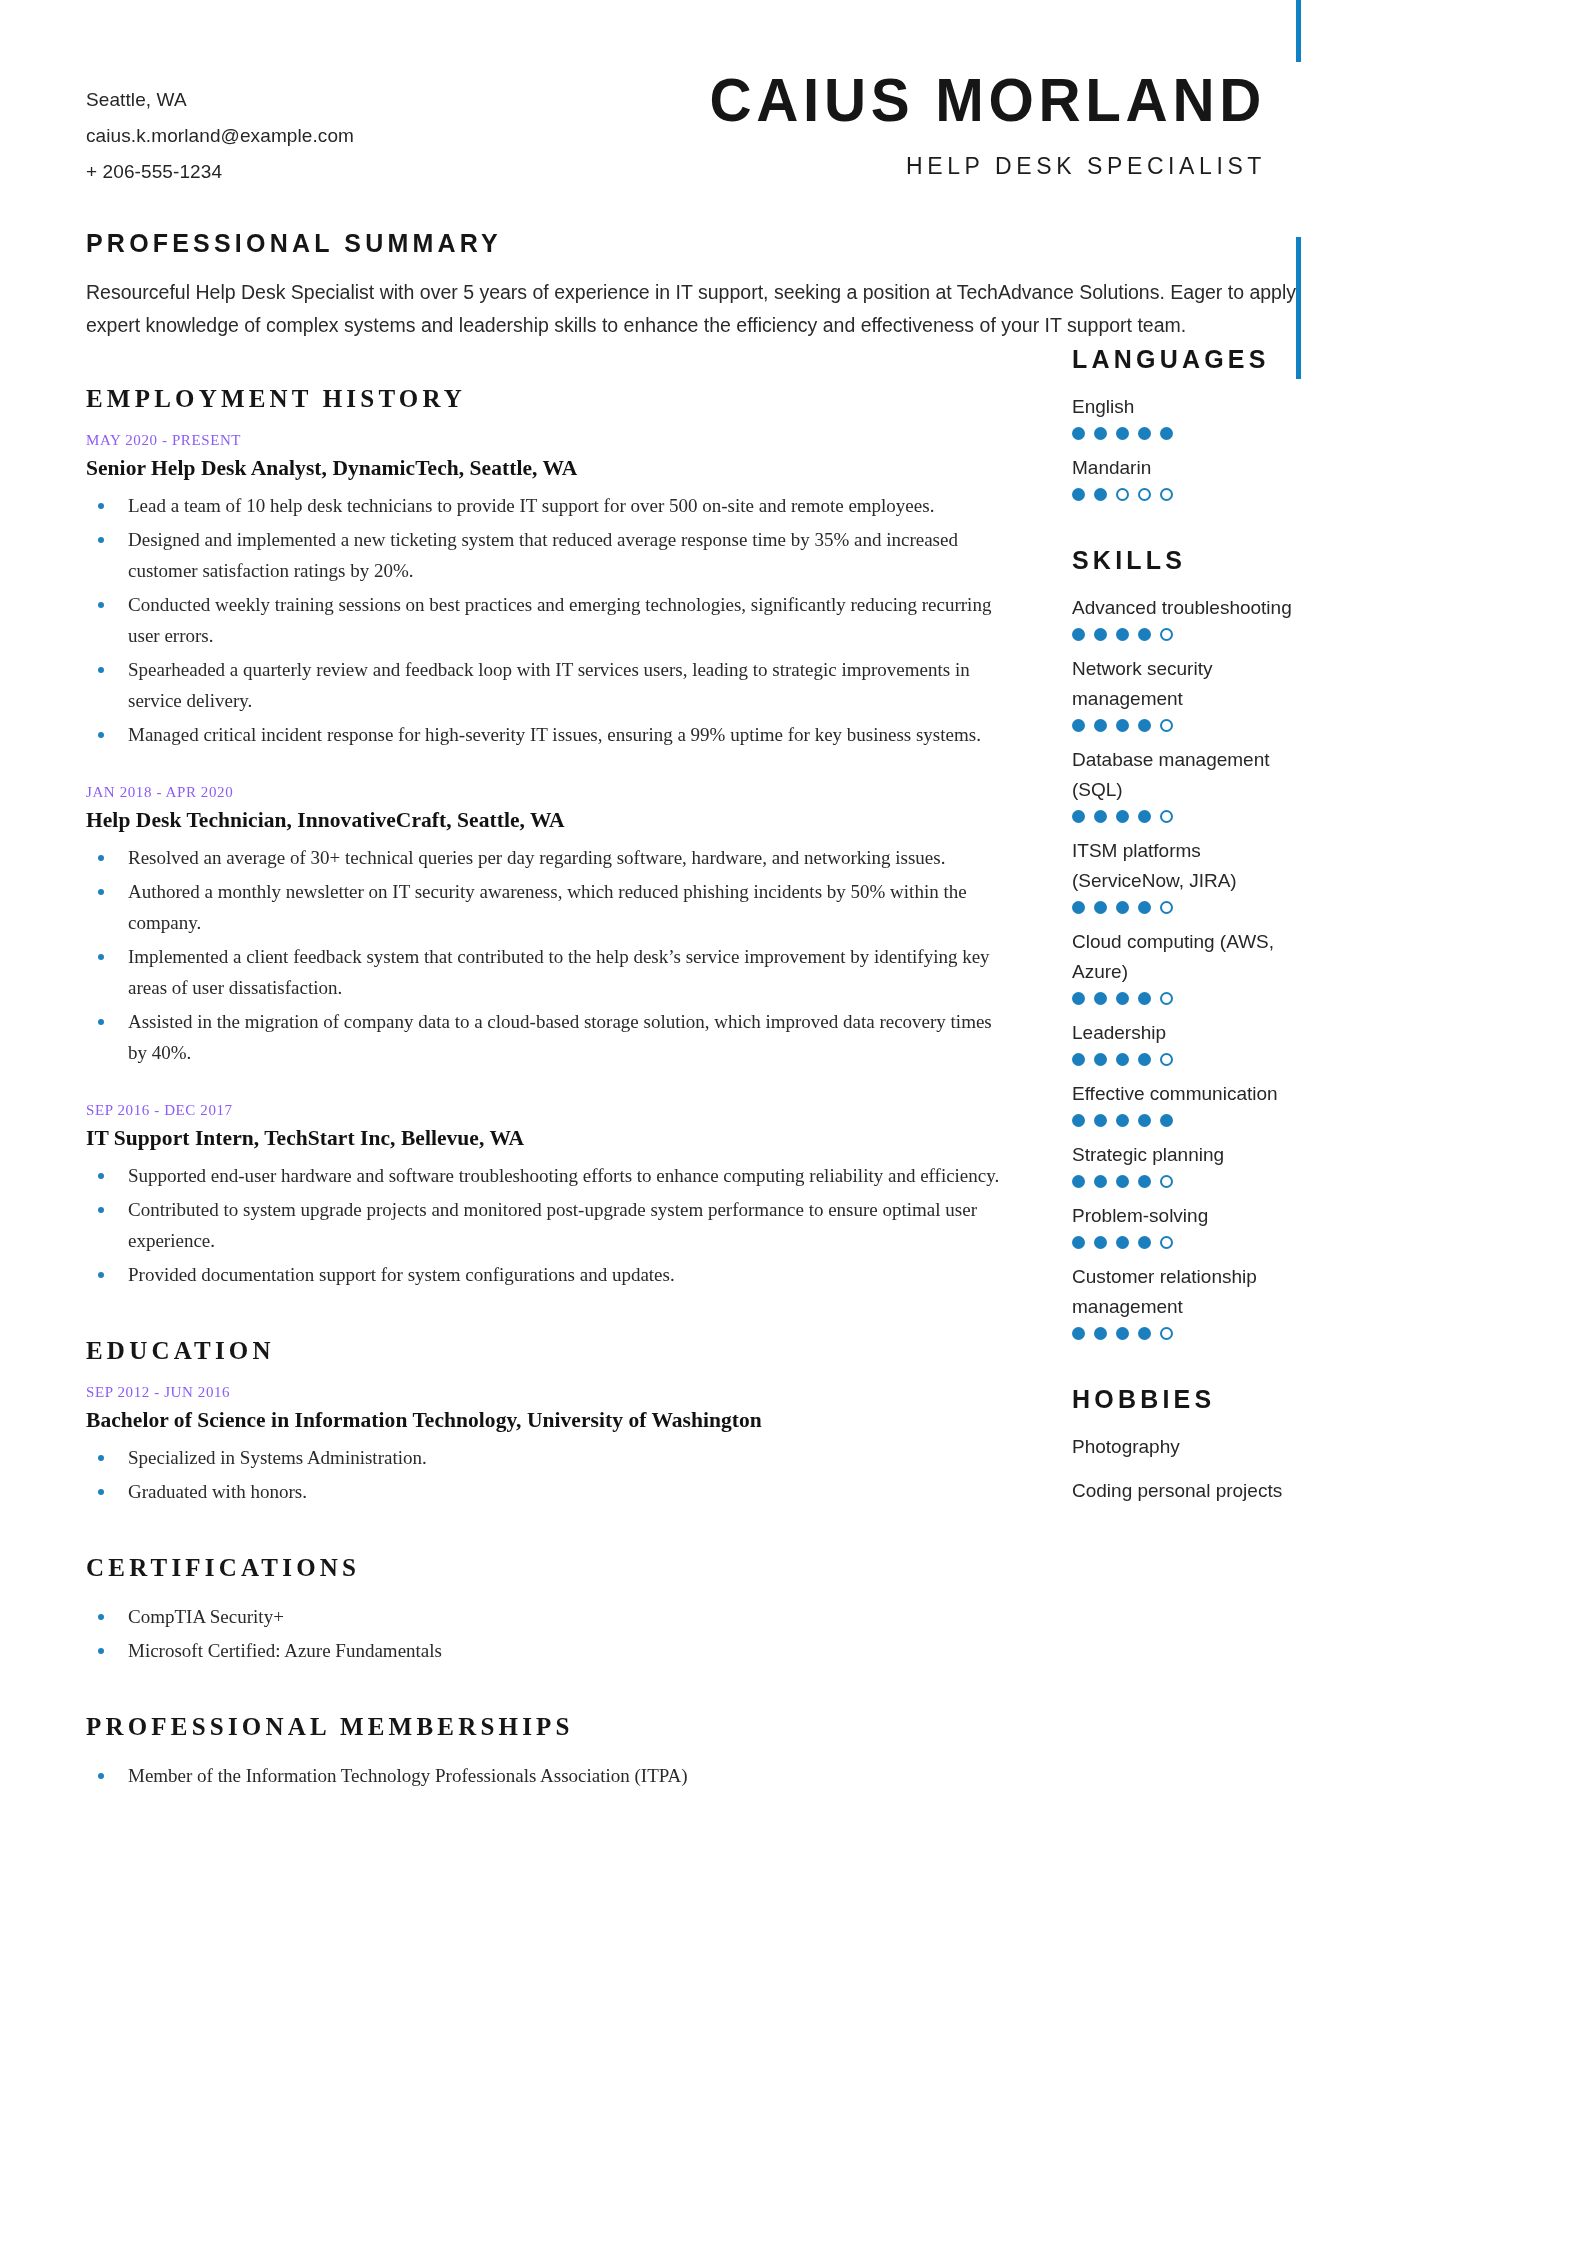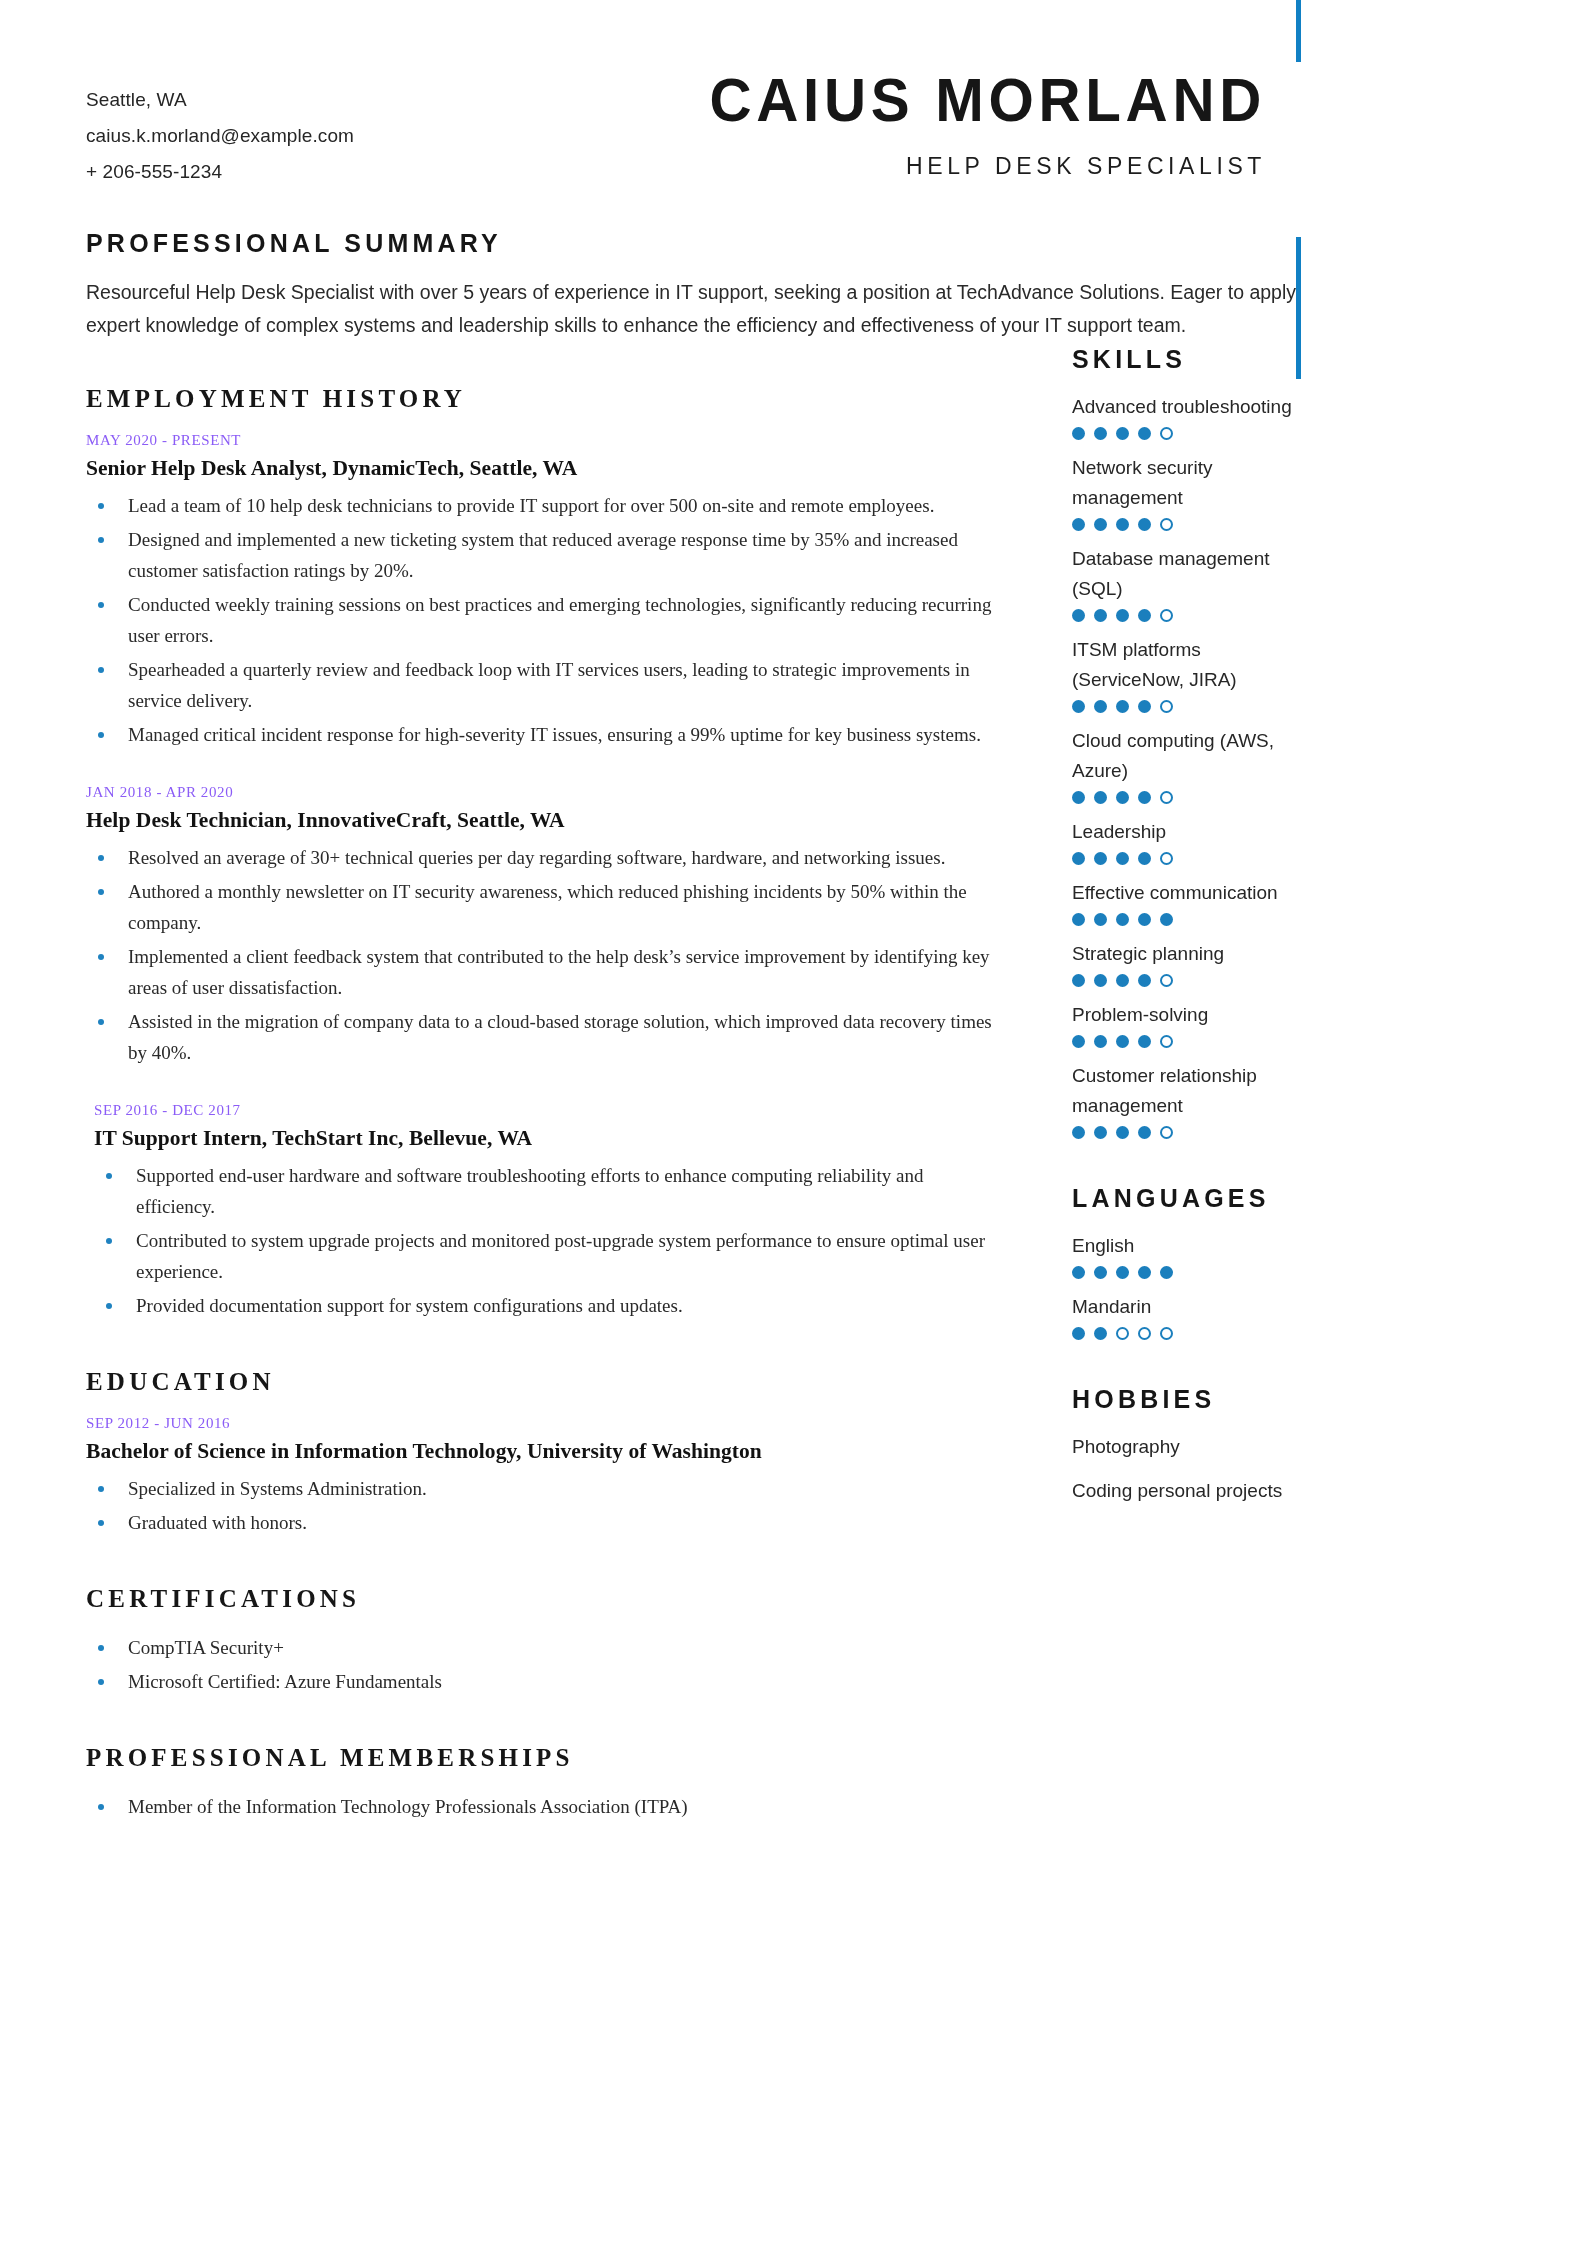--- a/index.html
+++ b/index.html
@@ -106,21 +106,21 @@
     line-height: 33px;
     color: #2a2a2a;
     max-width: 1250px;
   }
 
   .summary-wrap { padding: 28px 86px 0 86px; }
 
   
   .emp-section { margin-top: 42px; }
   .job { margin-bottom: 34px; }
-  .job:last-child { margin-bottom: 0; margin-left: 8px; }
+  .job:last-child { margin-bottom: 0; }
 
   .job-dates {
     font-size: 15px;
     letter-spacing: 0.6px;
     color: #8b5cf6;
     text-transform: uppercase;
     margin-bottom: 7px;
   }
   .job-heading {
     font-size: 21.5px;
@@ -274,20 +274,46 @@
         <ul class="bullets" id="memb-bullets">
             <li>Member of the Information Technology Professionals Association (ITPA)</li>
           </ul>
       </div>
 
     </div>
 
     <div class="col-side">
 
       <div class="side-block">
+        <h2 class="section-title side-title">LANGUAGES</h2>
+        <div id="languages-container">
+            <div class="skill-row">
+              <div class="skill-label">English</div>
+              <div class="dots">
+                <span class="dot on"></span>
+                <span class="dot on"></span>
+                <span class="dot on"></span>
+                <span class="dot on"></span>
+                <span class="dot on"></span>
+              </div>
+            </div>
+            <div class="skill-row">
+              <div class="skill-label">Mandarin</div>
+              <div class="dots">
+                <span class="dot on"></span>
+                <span class="dot on"></span>
+                <span class="dot off"></span>
+                <span class="dot off"></span>
+                <span class="dot off"></span>
+              </div>
+            </div>
+          </div>
+      </div>
+
+      <div class="side-block">
         <h2 class="section-title side-title">SKILLS</h2>
         <div id="skills-container">
             <div class="skill-row">
               <div class="skill-label">Advanced troubleshooting</div>
               <div class="dots">
                 <span class="dot on"></span>
                 <span class="dot on"></span>
                 <span class="dot on"></span>
                 <span class="dot on"></span>
                 <span class="dot off"></span>
@@ -373,46 +399,20 @@
                 <span class="dot off"></span>
               </div>
             </div>
             <div class="skill-row">
               <div class="skill-label">Customer relationship management</div>
               <div class="dots">
                 <span class="dot on"></span>
                 <span class="dot on"></span>
                 <span class="dot on"></span>
                 <span class="dot on"></span>
-                <span class="dot off"></span>
-              </div>
-            </div>
-          </div>
-      </div>
-
-      <div class="side-block">
-        <h2 class="section-title side-title">LANGUAGES</h2>
-        <div id="languages-container">
-            <div class="skill-row">
-              <div class="skill-label">English</div>
-              <div class="dots">
-                <span class="dot on"></span>
-                <span class="dot on"></span>
-                <span class="dot on"></span>
-                <span class="dot on"></span>
-                <span class="dot on"></span>
-              </div>
-            </div>
-            <div class="skill-row">
-              <div class="skill-label">Mandarin</div>
-              <div class="dots">
-                <span class="dot on"></span>
-                <span class="dot on"></span>
-                <span class="dot off"></span>
-                <span class="dot off"></span>
                 <span class="dot off"></span>
               </div>
             </div>
           </div>
       </div>
 
       <div class="side-block">
         <h2 class="section-title side-title">HOBBIES</h2>
         <div id="hobbies-container">
             <div class="plain-item">Photography</div>

